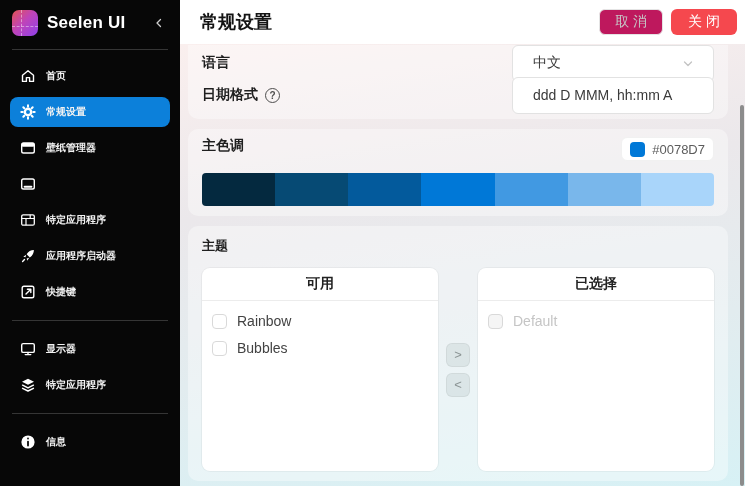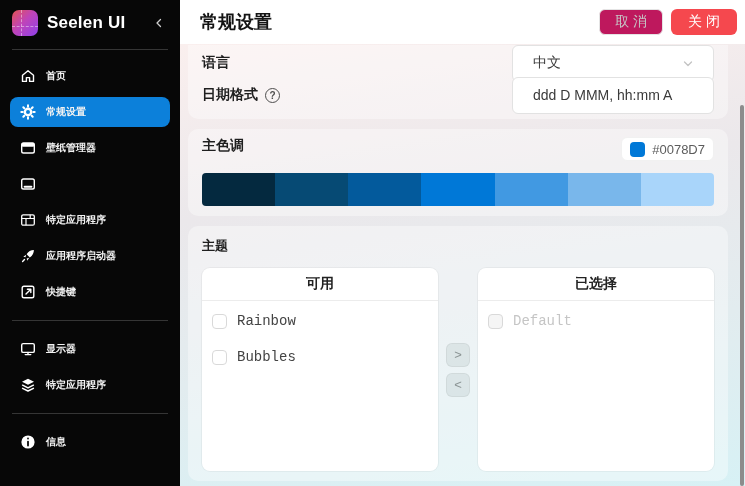--- a/index.html
+++ b/index.html
@@ -48,24 +48,24 @@
   .accent-row { display:flex; align-items:flex-start; justify-content:space-between; height:28px; margin-bottom:8px; }
   .color-btn { background:#fff; border:1px solid #f1f1f1; border-radius:6px; height:24px; padding:0 8px;
                display:flex; align-items:center; gap:7px; font-size:13px; color:#5c5c5c; cursor:pointer; }
   .swatch-sm { width:15px; height:15px; border-radius:4px; flex:none; }
   .palette { display:flex; height:33px; border-radius:4px; overflow:hidden; }
   .palette > div { flex:1; }
 
   .themes-label { height:24px; display:flex; align-items:center; font-size:13px; font-weight:bold; color:#1f1f1f; }
   .transfer { display:flex; height:203px; margin-top:10px; }
   .panel { flex:1; background:#fff; border-radius:8px; display:flex; flex-direction:column; overflow:hidden;
-           box-shadow:0 0 0 1px rgba(0,0,0,.04);font-family:Liberation Mono, monospace; }
+           box-shadow:0 0 0 1px rgba(0,0,0,.04); }
   .panel-header { height:33px; min-height:33px; border-bottom:1px solid #ececec; display:flex; align-items:center;
                   justify-content:center; font-size:14px; font-weight:bold; color:#222; }
-  .panel-body { padding:9px 10px; display:flex; flex-direction:column; gap:14px; }
+  .panel-body { padding:9px 10px; display:flex; flex-direction:column; gap:5px; }
   .titem { display:flex; align-items:center; gap:10px; height:22px; font-size:14px; color:#434343; }
   .cb { width:15px; height:15px; border:1px solid #d9d9d9; border-radius:4px; background:#fff; flex:none; }
   .titem.disabled { color:#c5c5c5; }
   .titem.disabled .cb { background:#f5f5f5; }
   .mid { width:40px; display:flex; flex-direction:column; align-items:center; justify-content:center; gap:6px; }
   .tbtn { width:24px; height:24px; border-radius:6px; background:rgba(185,198,198,.32); border:1px solid rgba(0,0,0,.05);
           color:#8b9494; font-size:13px; display:flex; align-items:center; justify-content:center; cursor:default; }
 
   .scrollthumb { position:absolute; right:1px; top:105px; bottom:0; width:4px; border-radius:2px; background:#8c8c8c; }
 </style>

